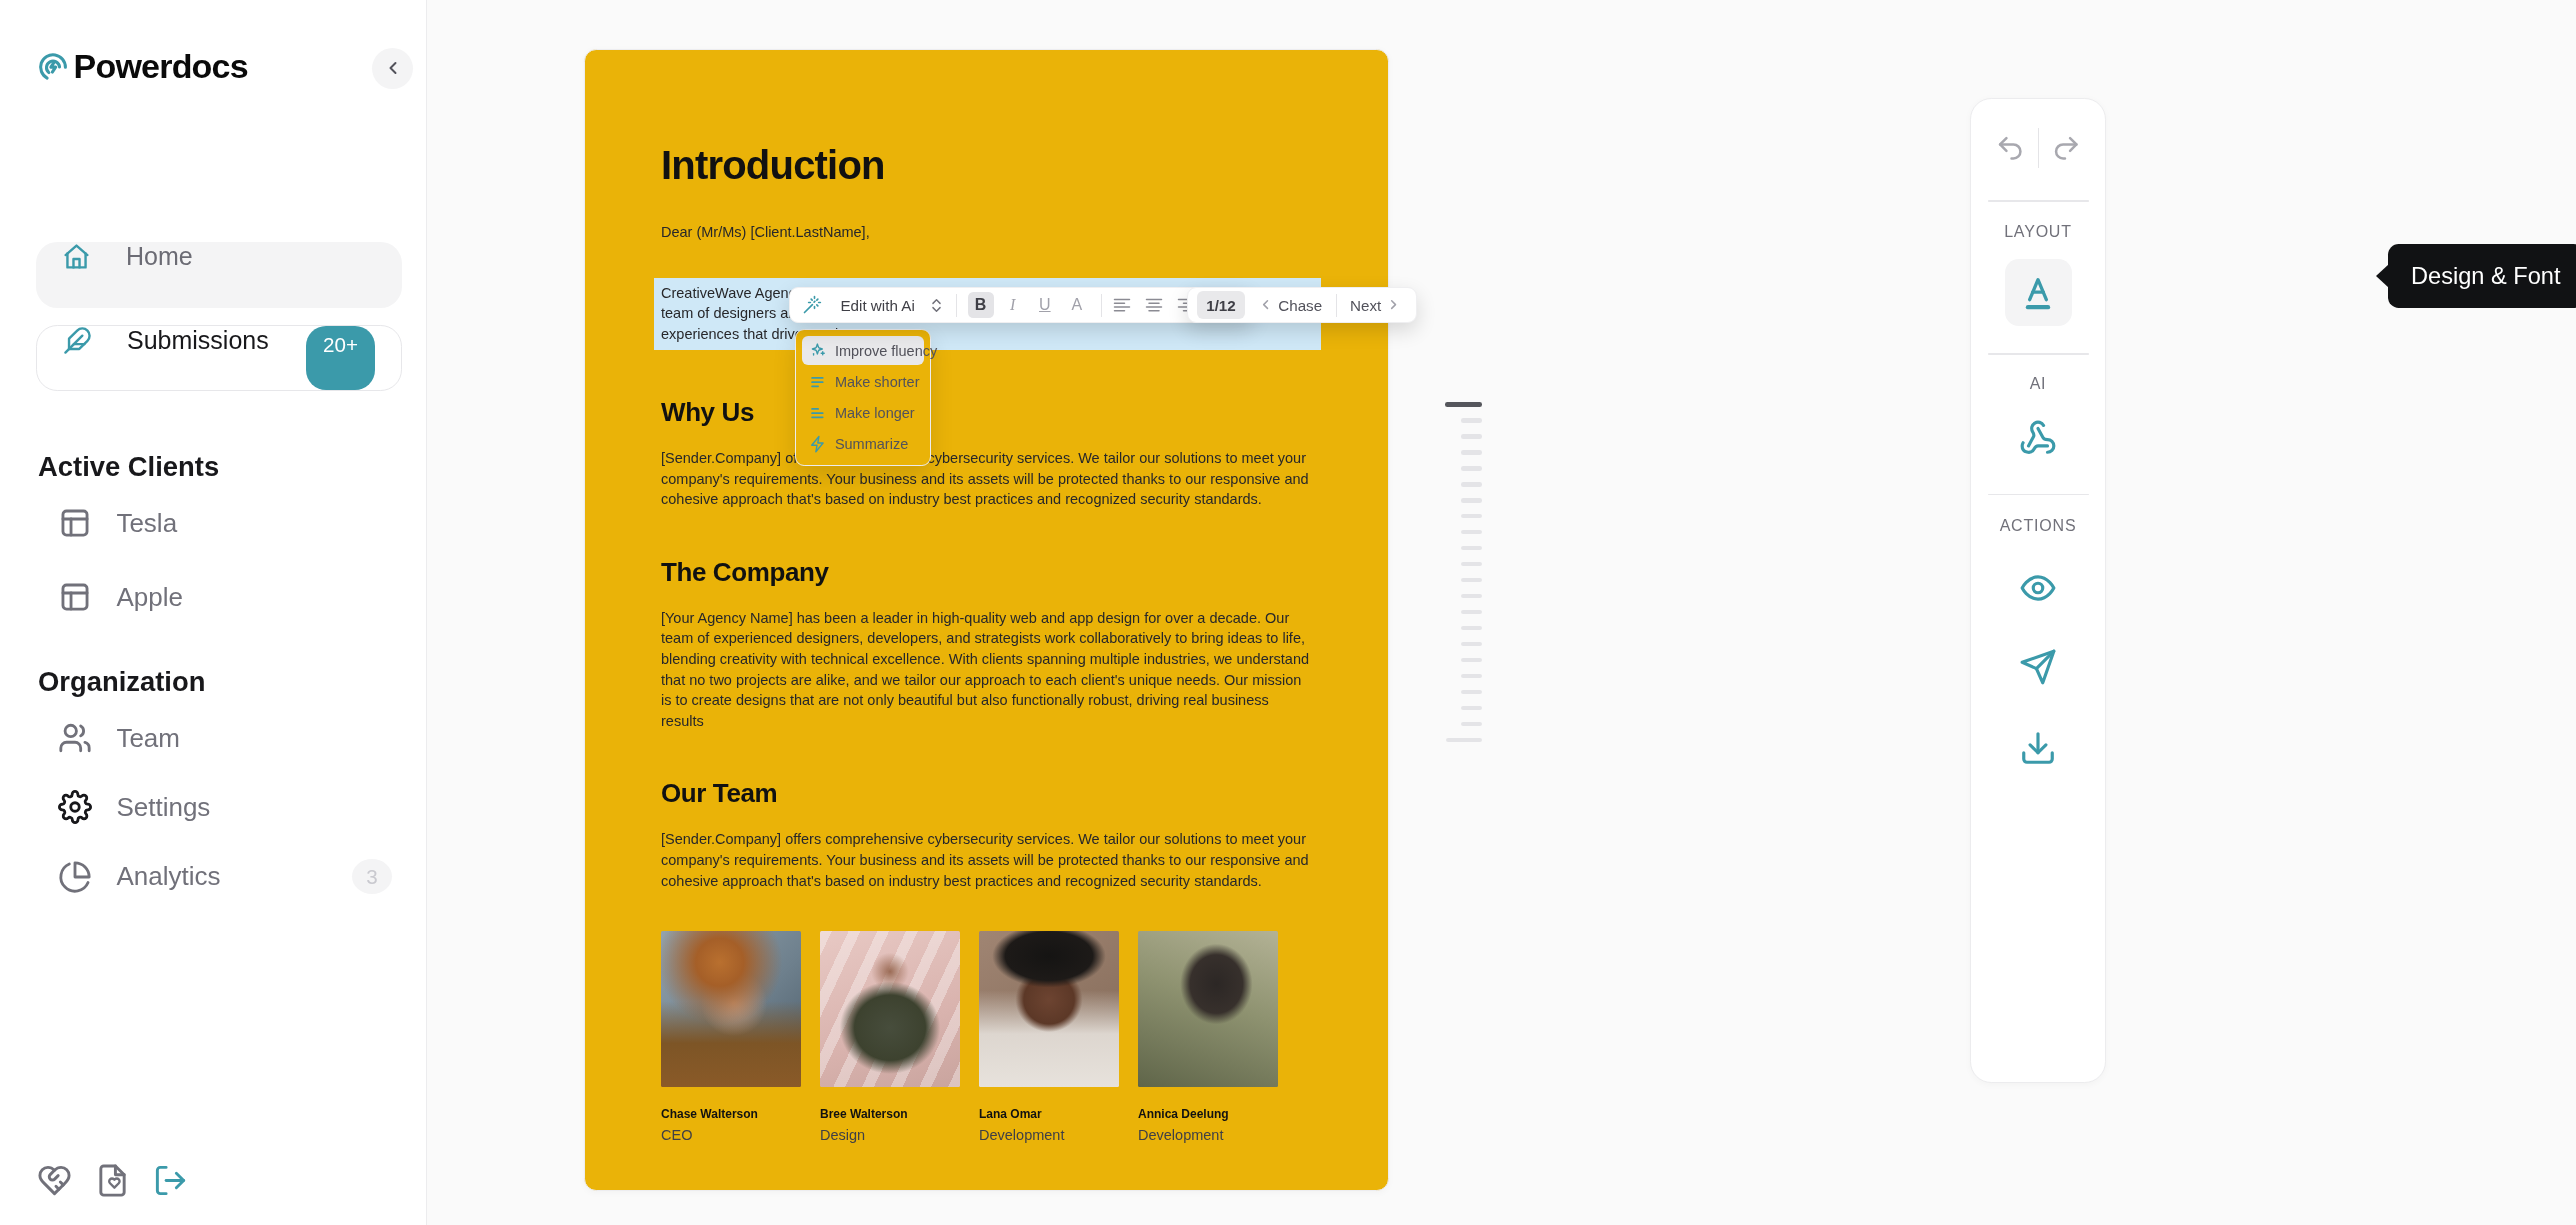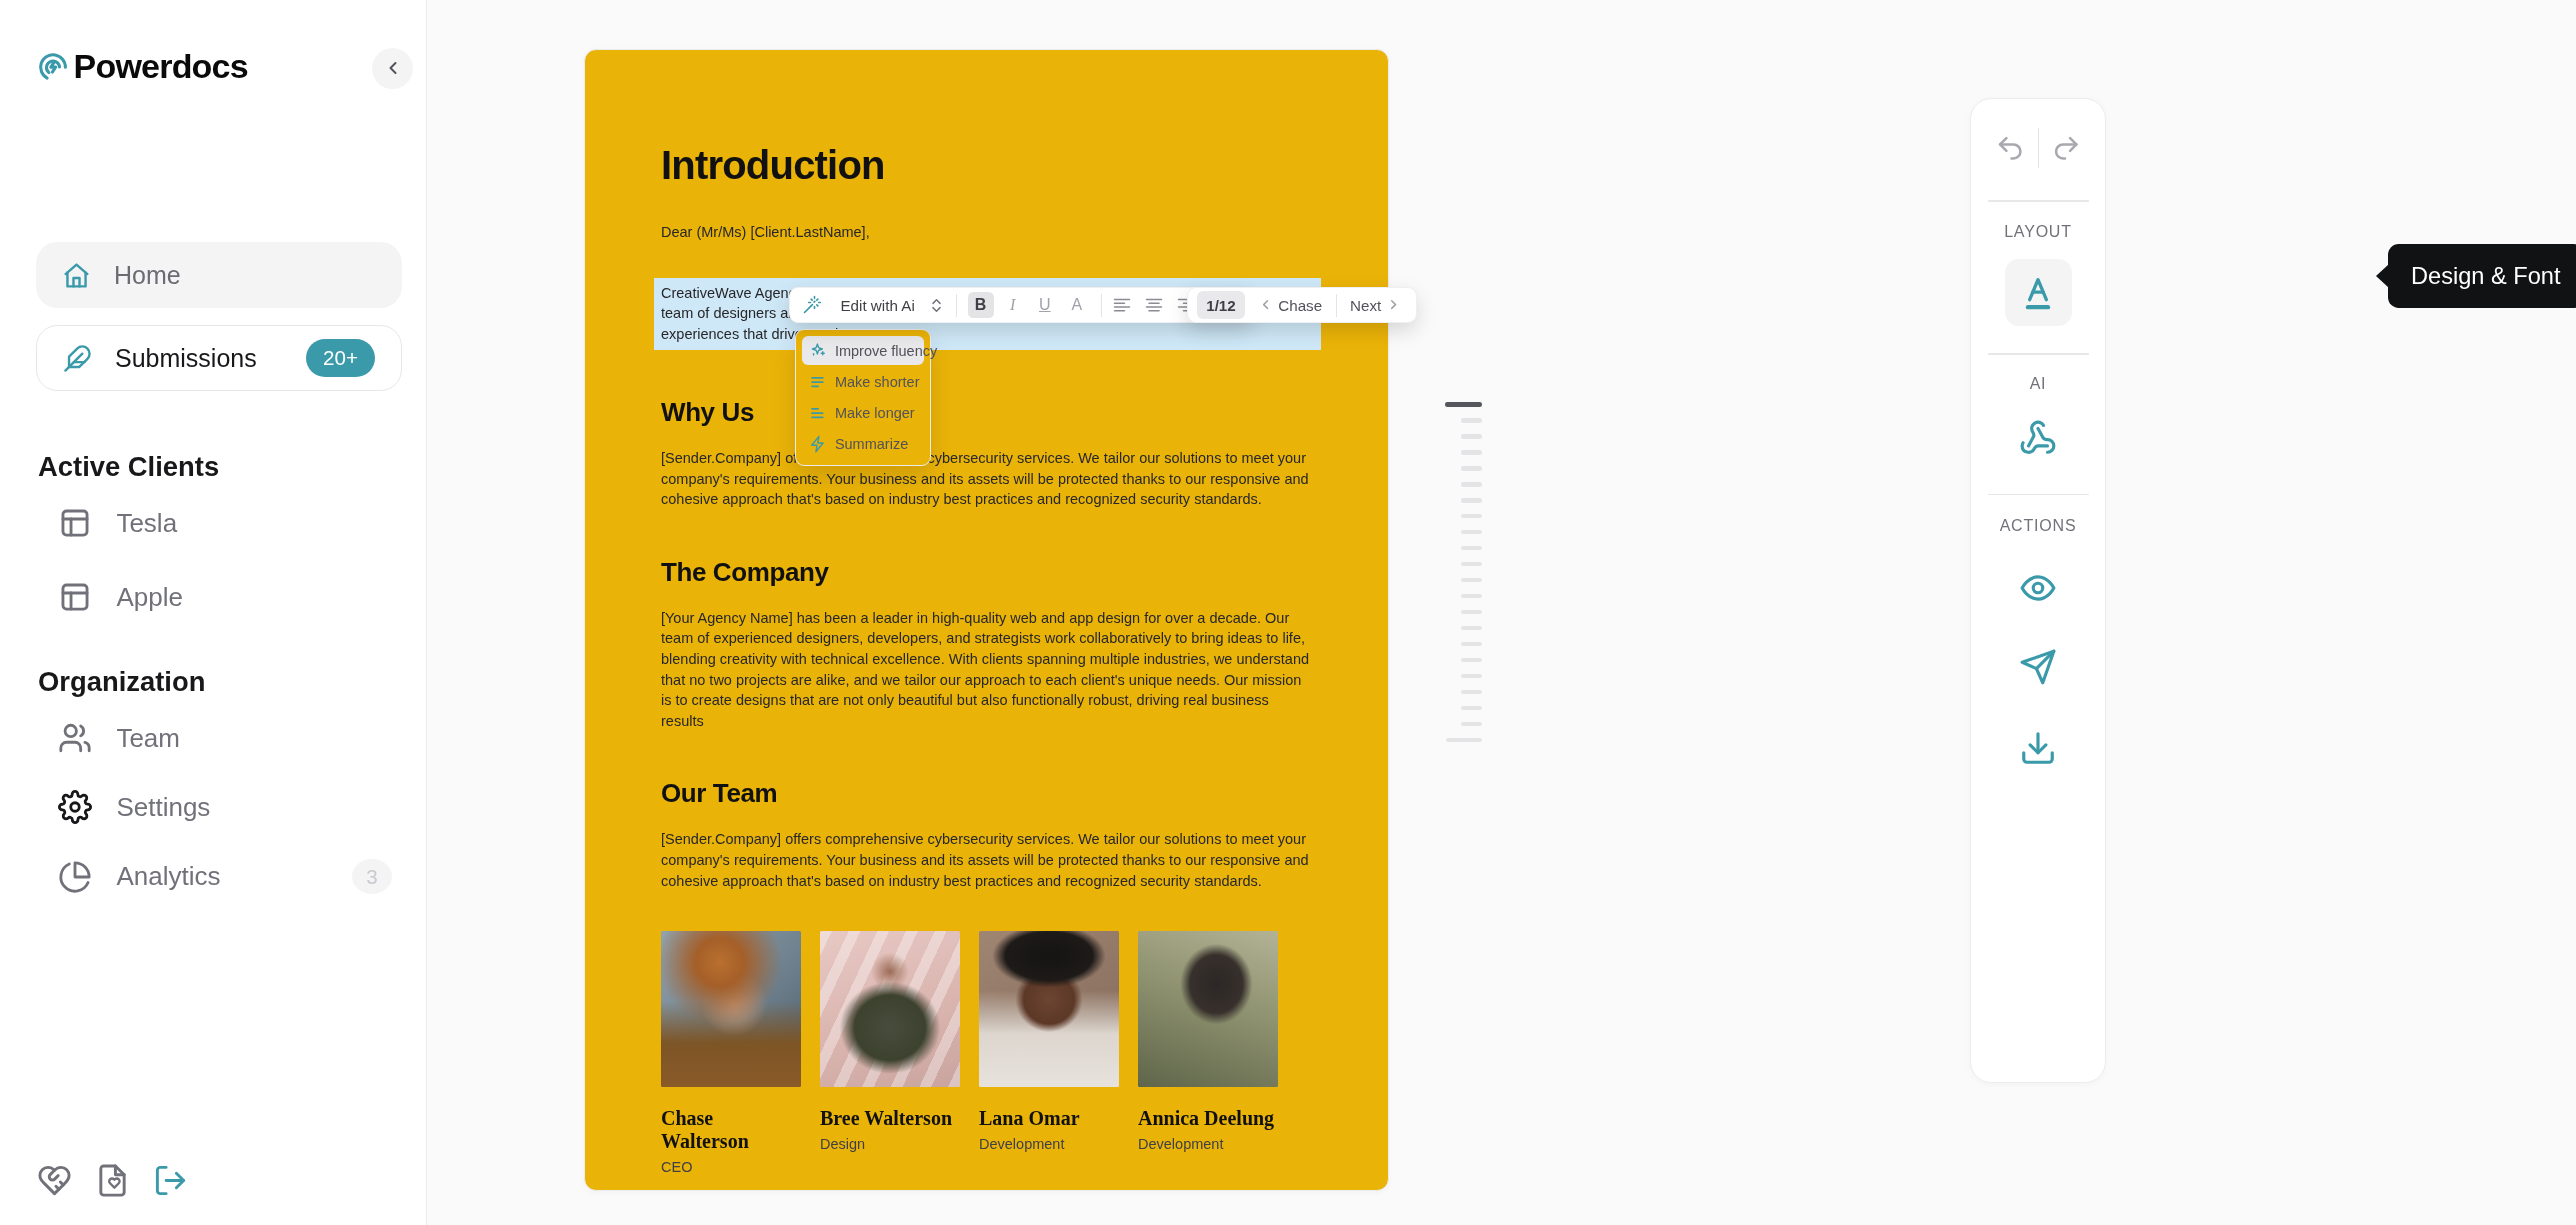--- a/index.html
+++ b/index.html
@@ -13,21 +13,21 @@
   .logo-row{position:absolute;left:37px;top:46px;width:355px;display:flex;align-items:center;}
   .logo-mark{margin-right:4.6px;}
   .logo-text{font-size:34px;font-weight:bold;letter-spacing:-0.8px;color:#0a0a0a;}
   .collapse-btn{position:absolute;right:-21.3px;top:1.5px;left:auto;width:41px;height:41px;border-radius:50%;
            background:#f4f4f5;border:none;display:flex;align-items:center;justify-content:center;cursor:pointer;}
   .logo-row .collapse-holder{margin-left:auto;position:relative;width:41px;height:41px;}
   .create-btn{position:absolute;left:36px;top:131px;width:366px;height:52px;border:none;border-radius:20px;
            background:#3b9aaa;color:#ffffff;display:flex;align-items:center;justify-content:center;gap:17px;
            font-size:24.4px;font-weight:bold;font-family:inherit;cursor:pointer;}
   .nav{position:absolute;left:36px;top:242px;width:366px;display:flex;flex-direction:column;gap:17px;}
-  .nav-item{height:66px;border-radius:21.3px;display:flex;align-items:center;padding:0 26px;box-sizing:border-box;gap:23px;cursor:pointer;}
+  .nav-item{height:66px;border-radius:21.3px;display:flex;padding:0 26px;box-sizing:border-box;gap:35px;cursor:pointer;}
   .nav-item.active{background:#f4f4f5;}
   .nav-item.outlined{background:#ffffff;border:1.5px solid #e7e7ea;}
   .nav-label{font-size:25px;color:#6b6b74;}
   .nav-item.outlined .nav-label{color:#18181b;font-weight:500;}
   .badge-teal{margin-left:auto;background:#3b9aaa;color:#fff;font-size:20.6px;font-weight:500;
            border-radius:20px;padding:6.9px 17px;}
   .badge-gray{margin-left:auto;background:#f4f4f5;color:#c9c9cf;font-size:20.6px;font-weight:500;
            border-radius:50%;width:40px;height:35px;display:flex;align-items:center;justify-content:center;}
   .side-section-title{position:absolute;left:38px;font-size:27.4px;font-weight:bold;color:#18181b;}
   .side-items{position:absolute;left:58px;width:335px;display:flex;flex-direction:column;}
@@ -60,21 +60,21 @@
       linear-gradient(160deg,#e8c9c4 0%,#d9b3ae 60%,#c9a49e 100%);}
   .photo-3{background:
       radial-gradient(ellipse 52% 26% at 50% 16%,#151413 0%,#1d1a18 60%,rgba(0,0,0,0) 78%),
       radial-gradient(ellipse 30% 26% at 50% 44%,#6d4431 0%,#5c3827 60%,rgba(0,0,0,0) 80%),
       linear-gradient(0deg,#e7e2dc 0%,#ddd6cf 34%,rgba(0,0,0,0) 62%),
       linear-gradient(150deg,#a08573 0%,#8d7361 60%,#7a6354 100%);}
   .photo-4{background:
       radial-gradient(ellipse 34% 34% at 56% 34%,#2c2725 0%,#37302c 55%,rgba(0,0,0,0) 76%),
       radial-gradient(circle at 58% 30%,#c49a7e 0%,rgba(0,0,0,0) 12%),
       linear-gradient(200deg,#b3b295 0%,#8e9270 45%,#5f6549 100%);}
-  .team-name{font-size:20px;font-weight:bold;color:#111;margin-top:20px;font-family:Liberation Serif, serif;}
+  .team-name{font-size:12px;font-weight:bold;color:#111;margin-top:20px;}
   .team-role{font-size:14.5px;color:#3f3f46;margin-top:6.1px;}
 
   
   .fl-toolbar{position:absolute;left:789px;top:287px;height:36px;background:#fff;border-radius:9.1px;
       border:0.8px solid #efeff1;box-shadow:0 7.6px 20px rgba(0,0,0,0.14);display:flex;align-items:center;
       padding:0 12.2px;box-sizing:border-box;z-index:30;}
   .tb-group{display:flex;align-items:center;gap:10.7px;}
   .tb-ai-label{font-size:15.2px;color:#3f3f46;margin:0 3px 0 7.6px;white-space:nowrap;}
   .tb-divider{width:0.8px;height:23px;background:#e4e4e7;margin:0 10.7px;}
   .tb-chip{width:26px;height:26px;border-radius:5.3px;display:flex;align-items:center;justify-content:center;cursor:pointer;}

